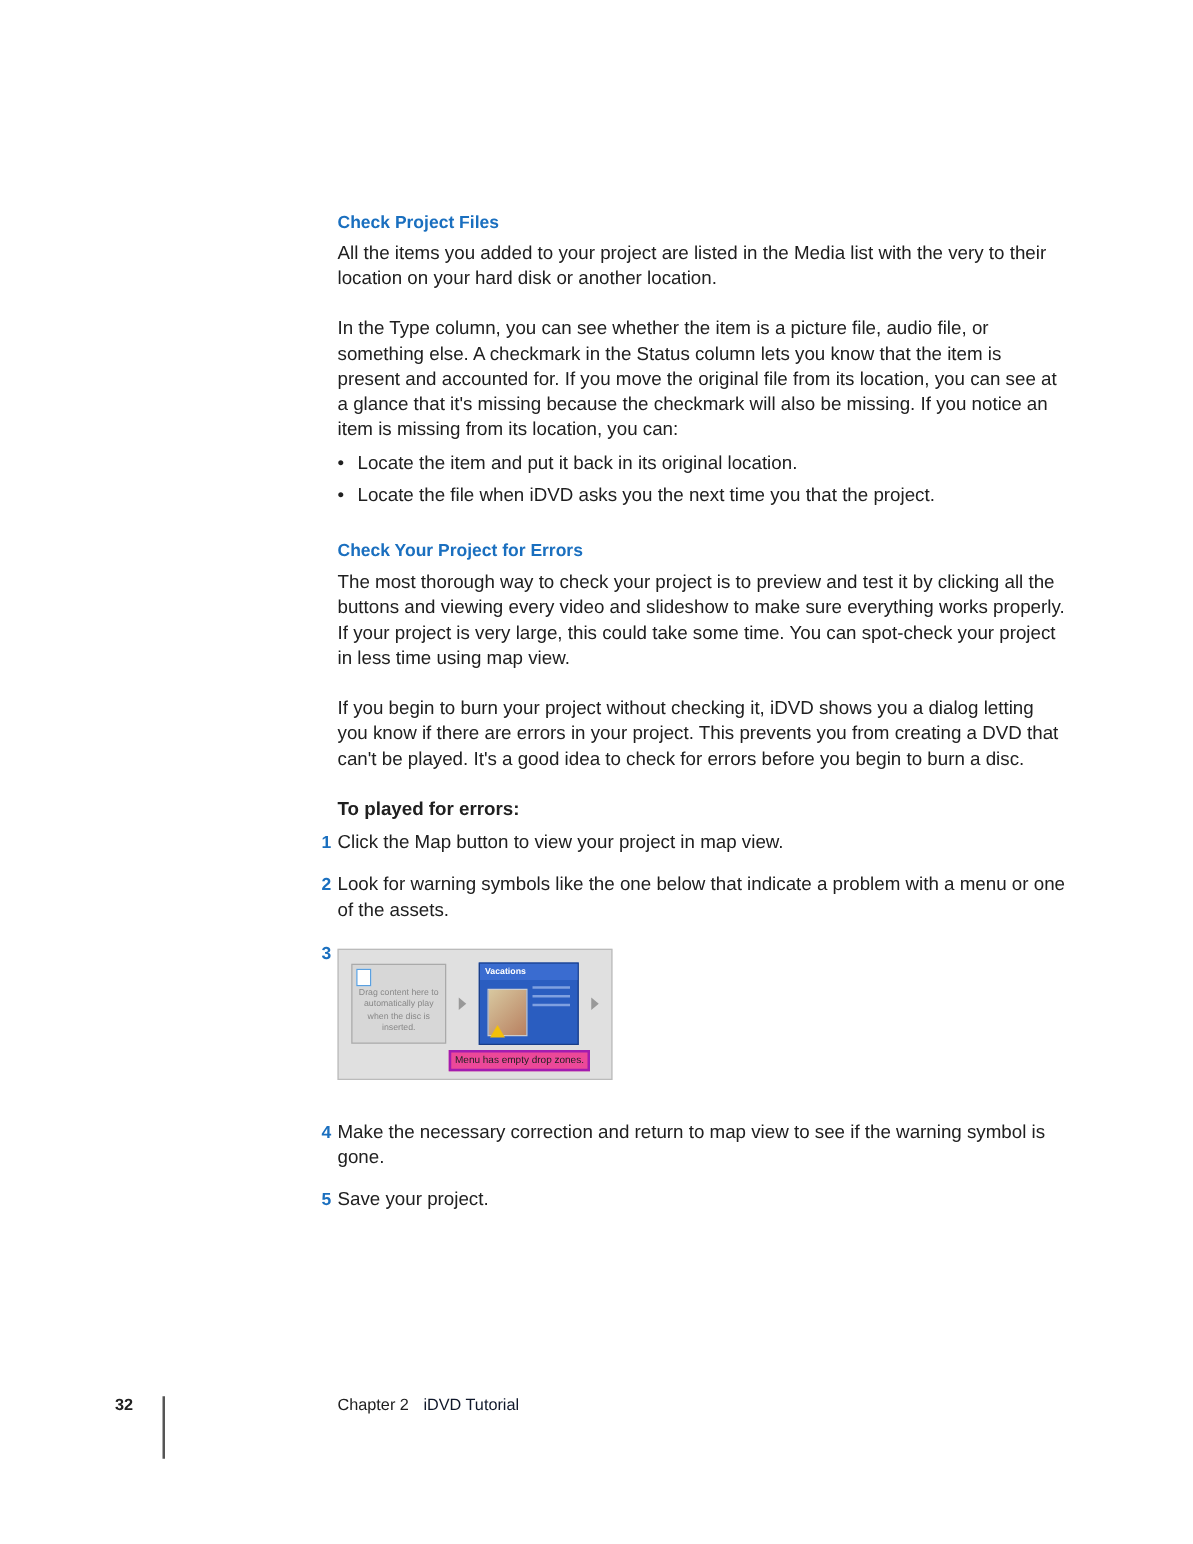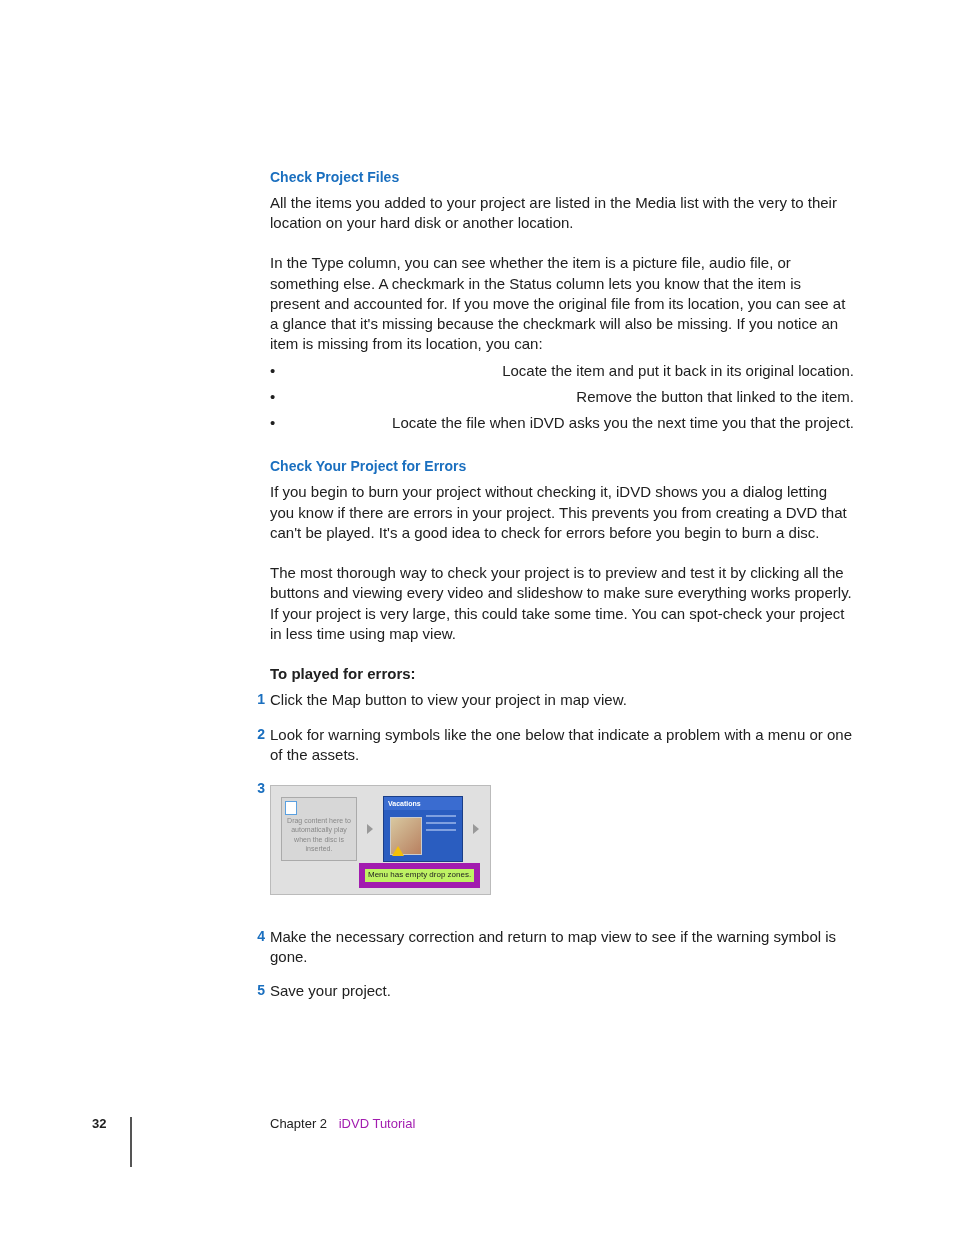--- a/index.html
+++ b/index.html
@@ -27,21 +27,20 @@
   .para {
     margin: 0 0 20px 0;
   }
   .para-tight {
     margin: 0 0 6px 0;
   }
   ul.bullets {
     list-style: none;
     margin: 0 0 24px 0;
     padding: 0;
-    text-align: right;
   }
   ul.bullets > li {
     position: relative;
     padding-left: 16px;
     margin: 0 0 6px 0;
   }
   ul.bullets > li::before {
     content: "•";
     position: absolute;
     left: 0;
@@ -145,22 +144,22 @@
     position:absolute;
     right:6px; top:18px;
     width:30px;
   }
   .br-lines div {
     height:2px;
     background:#7fa0e0;
     margin-bottom:5px;
   }
   .tooltip {
-    background:#bef264;
-    border:6px solid #a21caf;
+    background:#ec4899;
+    border:2px solid #a21caf;
     font-size:8px;
     color:#222;
     padding:1px 3px;
     margin: -2px 0 6px 78px;
     display:inline-block;
   }
   
   .footer {
     position:absolute;
     left:0;
@@ -175,21 +174,21 @@
   }
   .chapline {
     position:absolute;
     left:270px;
     font-size:13px;
   }
   .chapline .ch {
     font-weight:400;
   }
   .chapline .title {
-    color:#a21caf;
+    color:#0f172a;
     margin-left:8px;
   }
   .rule {
     position:absolute;
     left:130px;
     bottom:68px;
     width:2px;
     height:50px;
     background:#555;
   }
@@ -197,27 +196,26 @@
 </head>
 <body>
 
 <div class="page">
 
   <h2 class="heading">Check Project Files</h2>
   <p class="para">All the items you added to your project are listed in the Media list with the very to their location on your hard disk or another location.</p>
   <p class="para-tight">In the Type column, you can see whether the item is a picture file, audio file, or something else. A checkmark in the Status column lets you know that the item is present and accounted for. If you move the original file from its location, you can see at a glance that it's missing because the checkmark will also be missing. If you notice an item is missing from its location, you can:</p>
   <ul class="bullets">
     <li>Locate the item and put it back in its original location.</li>
-    <li>Remove the button that linked to the item.</li>
     <li>Locate the file when iDVD asks you the next time you that the project.</li>
   </ul>
 
   <h2 class="heading">Check Your Project for Errors</h2>
+  <p class="para">The most thorough way to check your project is to preview and test it by clicking all the buttons and viewing every video and slideshow to make sure everything works properly. If your project is very large, this could take some time. You can spot-check your project in less time using map view.</p>
   <p class="para">If you begin to burn your project without checking it, iDVD shows you a dialog letting you know if there are errors in your project. This prevents you from creating a DVD that can't be played. It's a good idea to check for errors before you begin to burn a disc.</p>
-  <p class="para">The most thorough way to check your project is to preview and test it by clicking all the buttons and viewing every video and slideshow to make sure everything works properly. If your project is very large, this could take some time. You can spot-check your project in less time using map view.</p>
 
   <div class="subhead">To played for errors:</div>
 
   <ol class="steps">
     <li><span class="num">1</span><span>Click the Map button to view your project in map view.</span></li>
     <li><span class="num">2</span><span>Look for warning symbols like the one below that indicate a problem with a menu or one of the assets.</span></li>
     <li><span class="num">3</span>
 
       <div class="shot">
         <div class="shot-inner">

